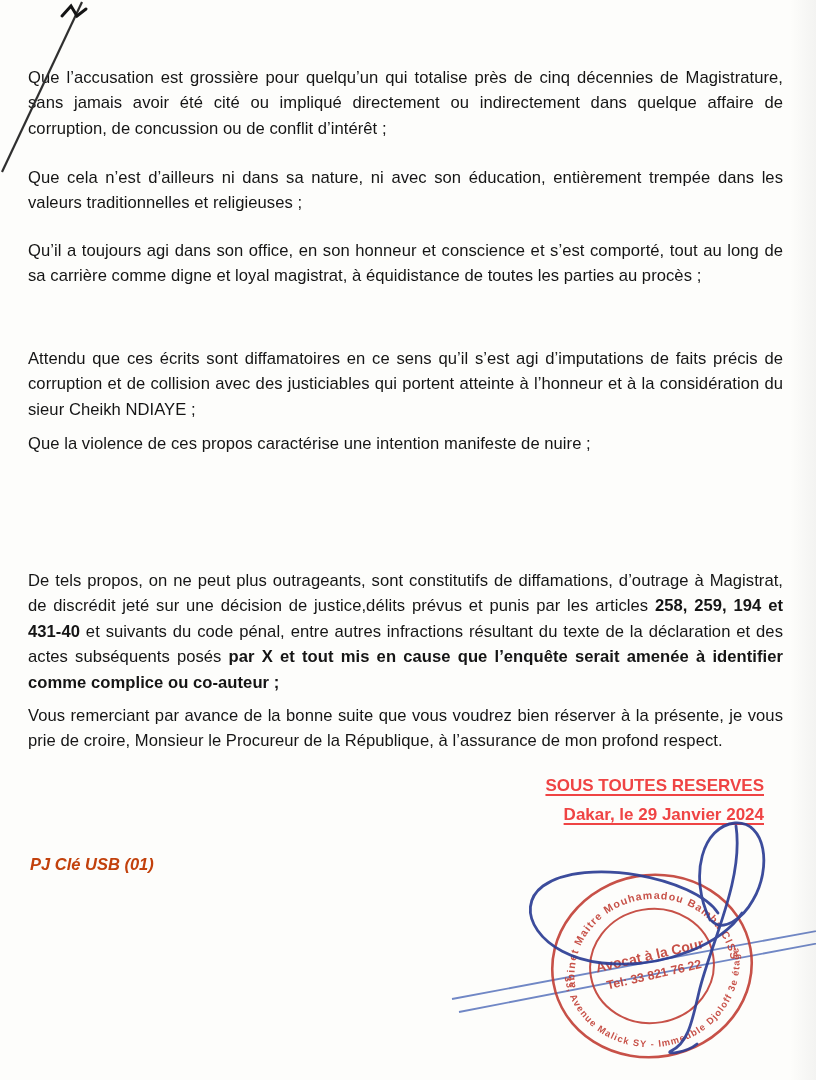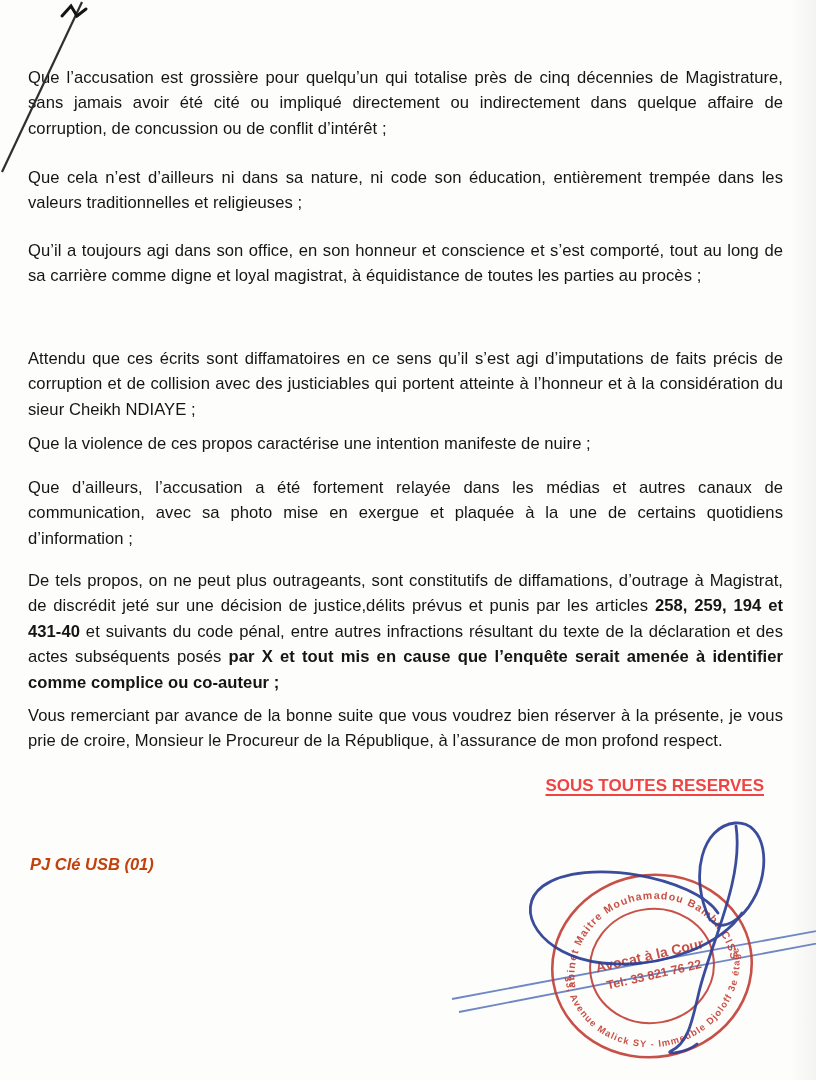--- a/index.html
+++ b/index.html
@@ -39,30 +39,30 @@
   }
   .stamp-arc{fill:#c03a30;letter-spacing:1.1px;font-weight:700;}
   .stamp-center{fill:#c03a30;font-weight:700;}
 </style>
 </head>
 <body>
 
 <div class="page">
 
   <p class="para" style="top:48px"><span>Que l’accusation est grossière pour quelqu’un qui totalise près de cinq décennies de Magistrature, sans jamais avoir été cité ou impliqué directement ou indirectement dans quelque affaire de corruption, de concussion ou de conflit d’intérêt ;</span></p>
-  <p class="para" style="top:148px"><span>Que cela n’est d’ailleurs ni dans sa nature, ni code son éducation, entièrement trempée dans les valeurs traditionnelles et religieuses ;</span></p>
+  <p class="para" style="top:148px"><span>Que cela n’est d’ailleurs ni dans sa nature, ni avec son éducation, entièrement trempée dans les valeurs traditionnelles et religieuses ;</span></p>
   <p class="para" style="top:221px"><span>Qu’il a toujours agi dans son office, en son honneur et conscience et s’est comporté, tout au long de sa carrière comme digne et loyal magistrat, à équidistance de toutes les parties au procès ;</span></p>
   <p class="para" style="top:329px"><span>Attendu que ces écrits sont diffamatoires en ce sens qu’il s’est agi d’imputations de faits précis de corruption et de collision avec des justiciables qui portent atteinte à l’honneur et à la considération du sieur Cheikh NDIAYE ;</span></p>
   <p class="para" style="top:414px"><span>Que la violence de ces propos caractérise une intention manifeste de nuire ;</span></p>
-  <p class="para" style="top:458px"><span>Que d’ailleurs, l’accusation a été fortement relayée dans les médias et autres canaux de communication, avec sa photo mise en exergue et plaquée à la une de certains quotidiens d’information ;</span></p>
   <p class="para" style="top:551px"><span>De tels propos, on ne peut plus outrageants, sont constitutifs de diffamations, d’outrage à Magistrat, de discrédit jeté sur une décision de justice,délits prévus et punis par les articles </span><span class="b">258, 259, 194 et 431-40</span><span> et suivants du code pénal, entre autres infractions résultant du texte de la déclaration et des actes subséquents posés </span><span class="b">par X et tout mis en cause que l’enquête serait amenée à identifier comme complice ou co-auteur ;</span></p>
   <p class="para" style="top:686px"><span>Vous remerciant par avance de la bonne suite que vous voudrez bien réserver à la présente, je vous prie de croire, Monsieur le Procureur de la République, à l’assurance de mon profond respect.</span></p>
 
   <div class="closing">
     <span class="line">SOUS TOUTES RESERVES</span>
+    <span class="line">Dakar, le 29 Janvier 2024</span>
   </div>
 
   <div class="pj">PJ Clé USB (01)</div>
 
   <svg class="overlay" width="210" height="195" viewBox="0 0 210 195" aria-hidden="true">
     <path d="M 82 2 L 2 172" stroke="#2f2f2f" stroke-width="2.2" fill="none"></path>
     <path d="M 62 16 L 71 6 L 77 16 L 86 9" stroke="#141414" stroke-width="3" fill="none" stroke-linecap="round"></path>
   </svg>
 
   <svg class="overlay" width="816" height="1080" viewBox="0 0 816 1080" xmlns="http://www.w3.org/2000/svg" xmlns:xlink="http://www.w3.org/1999/xlink" aria-hidden="true">

